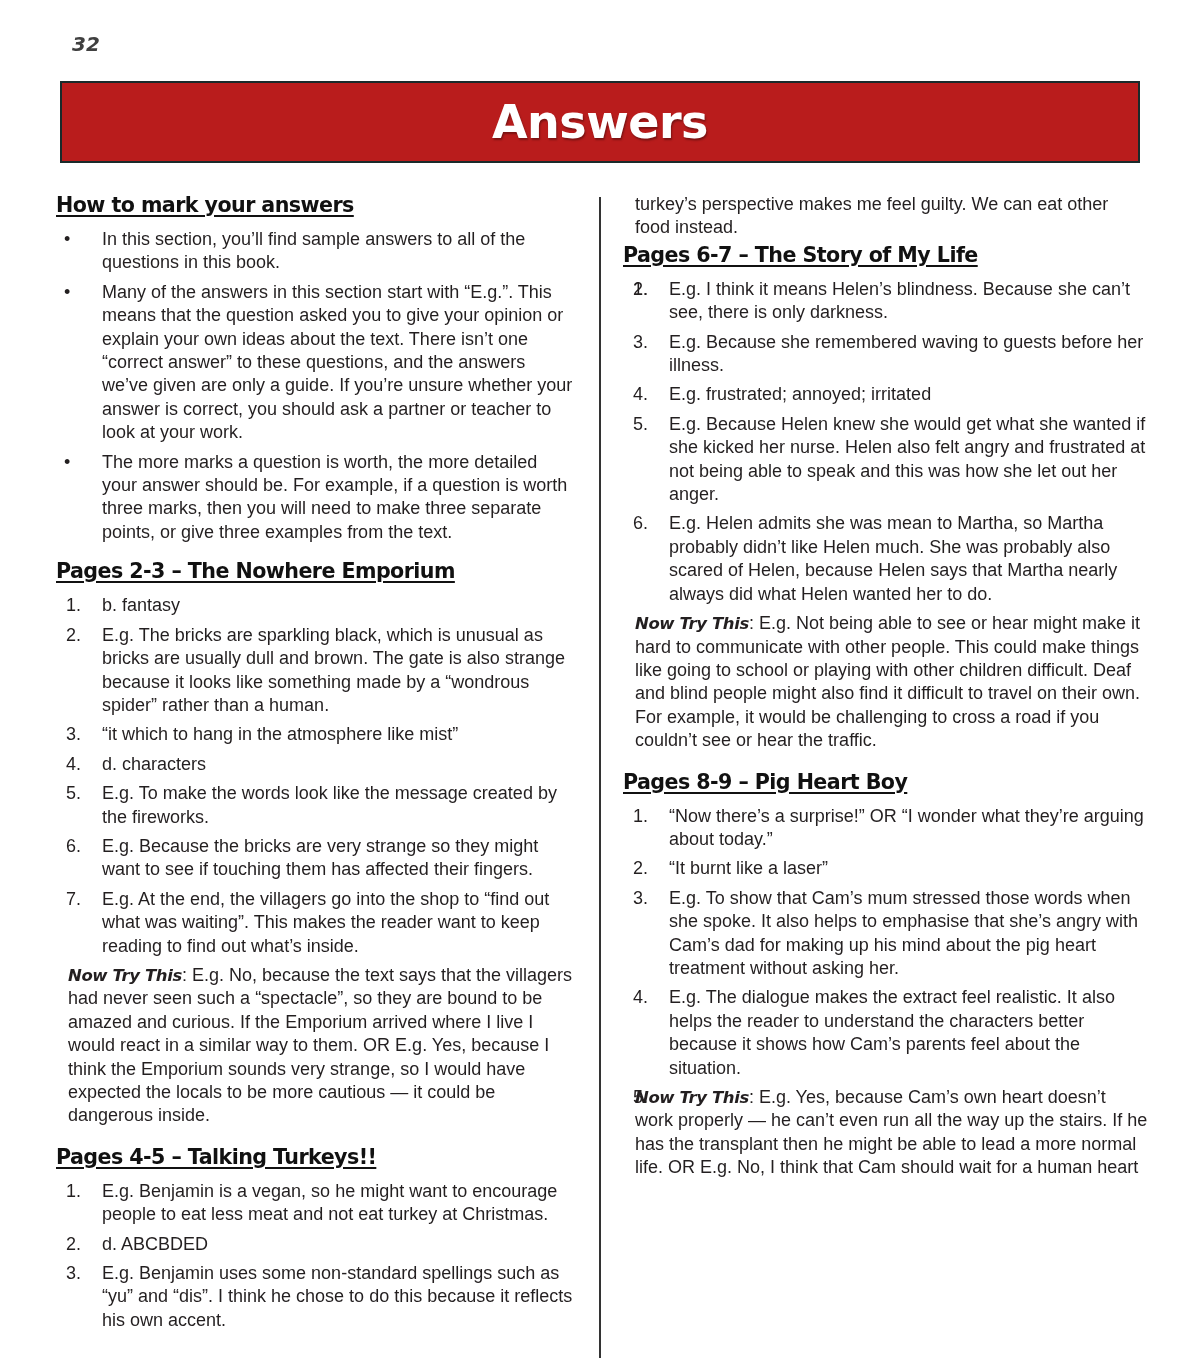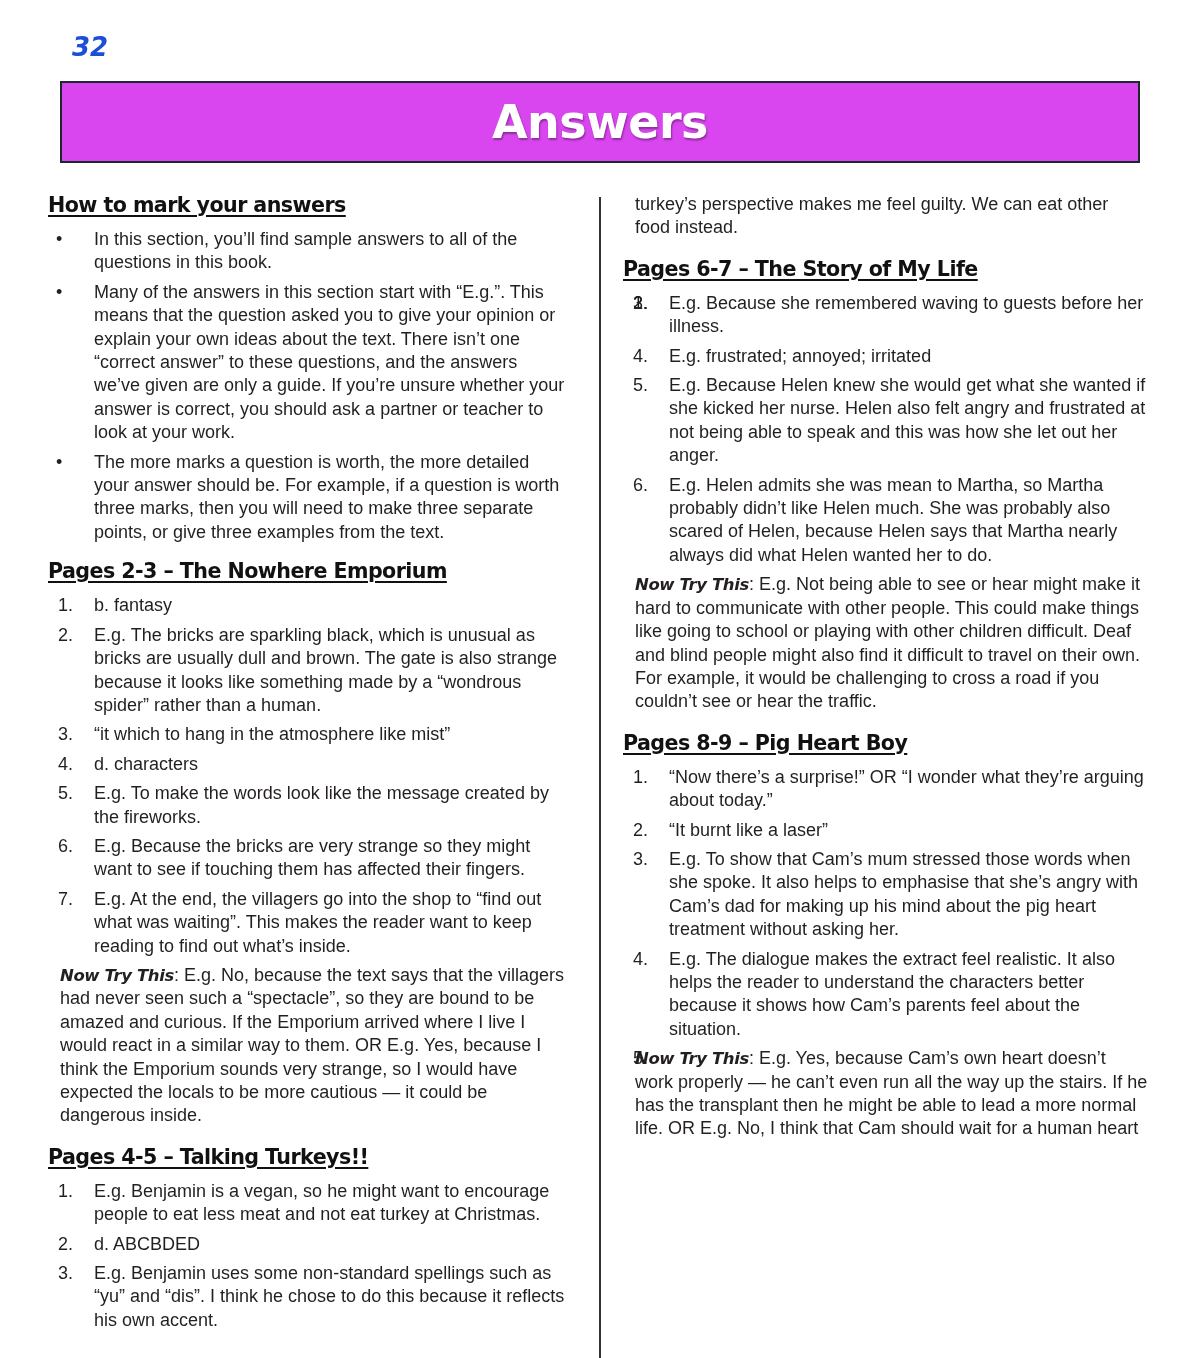--- a/index.html
+++ b/index.html
@@ -1,36 +1,36 @@
 <!DOCTYPE html>
 <html><head>
 <meta charset="utf-8">
 <style>
   * { box-sizing: border-box; margin: 0; padding: 0; }
   html, body { width: 1200px; height: 1358px; overflow: hidden; background: #ffffff; }
   body { position: relative; font-family: "Liberation Sans", "DejaVu Sans", sans-serif; color: #231f20; }
 
   .page-number {
     position: absolute; left: 72px; top: 32px;
-    font-family: "DejaVu Sans", sans-serif; font-size: 26px; font-weight: bold; font-style: italic;
-    color: #1d4ed8; letter-spacing: 0px;
+    font-family: "DejaVu Sans", sans-serif; font-size: 20px; font-weight: bold; font-style: italic;
+    color: #404040; letter-spacing: 0px;
   }
 
   .banner {
     position: absolute; left: 60px; top: 81px; width: 1080px; height: 82px;
-    background: #d946ef; border: 2px solid #1a2a2a;
+    background: #b91c1c; border: 2px solid #1a2a2a;
     display: flex; align-items: center; justify-content: center;
   }
   .banner-title {
     font-family: "DejaVu Sans", sans-serif; font-weight: bold; font-size: 46px; color: #ffffff;
     letter-spacing: -0.5px; text-shadow: 1px 2px 2px rgba(0,0,0,0.35);
   }
 
   .col { position: absolute; top: 190px; }
-  .col-left { left: 48px; width: 520px; }
+  .col-left { left: 56px; width: 520px; }
   .col-right { left: 623px; width: 525px; top: 193px; }
 
   .divider {
     position: absolute; left: 599px; top: 197px; width: 2px; height: 1161px; background: #333;
   }
 
   .section-heading {
     font-family: "DejaVu Sans", sans-serif; font-size: 21.5px; font-weight: bold;
     text-decoration: underline; text-decoration-thickness: 2px; text-underline-offset: 3px;
     color: #111; letter-spacing: -0.6px; transform: scaleX(0.96); transform-origin: left;
@@ -44,21 +44,21 @@
   ul.bullets li .bullet { position: absolute; left: 8px; top: 0; }
 
   ol.answers { list-style: none; margin-top: 8px; }
   ol.answers li { position: relative; padding-left: 46px; margin-bottom: 6px; }
   ol.answers li .num { position: absolute; left: 10px; top: 0; }
 
   .try-this { padding-left: 12px; margin-bottom: 14px; }
   .try-label { font-family: "DejaVu Sans", sans-serif; font-weight: bold; font-size: 16.5px; letter-spacing: -0.4px; font-style: italic; }
 
   .gap-before { margin-top: 12px; }
-  .continued { padding-left: 12px; margin-bottom: 14px; }
+  .continued { padding-left: 12px; }
 </style>
 </head>
 <body>
 
 <div class="page-number">32</div>
 
 <div class="banner">
   <div class="banner-title">Answers</div>
 </div>
 
@@ -94,21 +94,21 @@
     <li><span class="num">3.</span><span>E.g. Benjamin uses some non-standard spellings such as “yu” and “dis”.  I think he chose to do this because it reflects his own accent.</span></li>
   </ol>
 </div>
 
 <div class="col col-right">
   <div class="continued body-text">turkey’s perspective makes me feel guilty.  We can eat other food instead.</div>
 
   <div class="section-heading">Pages 6-7 – The Story of My Life</div>
   <ol class="answers body-text">
     <li><span class="num">1.</span></li>
-    <li><span class="num">2.</span></li>
+    <li><span class="num">2.</span><span>E.g. I think it means Helen’s blindness.  Because she can’t see, there is only darkness.</span></li>
     <li><span class="num">3.</span><span>E.g. Because she remembered waving to guests before her illness.</span></li>
     <li><span class="num">4.</span><span>E.g. frustrated; annoyed; irritated</span></li>
     <li><span class="num">5.</span><span>E.g. Because Helen knew she would get what she wanted if she kicked her nurse.  Helen also felt angry and frustrated at not being able to speak and this was how she let out her anger.</span></li>
     <li><span class="num">6.</span><span>E.g. Helen admits she was mean to Martha, so Martha probably didn’t like Helen much.  She was probably also scared of Helen, because Helen says that Martha nearly always did what Helen wanted her to do.</span></li>
   </ol>
   <div class="try-this body-text">
     <span class="try-label">Now Try This</span><span>: E.g. Not being able to see or hear might make it hard to communicate with other people.  This could make things like going to school or playing with other children difficult.  Deaf and blind people might also find it difficult to travel on their own.  For example, it would be challenging to cross a road if you couldn’t see or hear the traffic.</span>
   </div>
 
   <div class="section-heading">Pages 8-9 – Pig Heart Boy</div>

